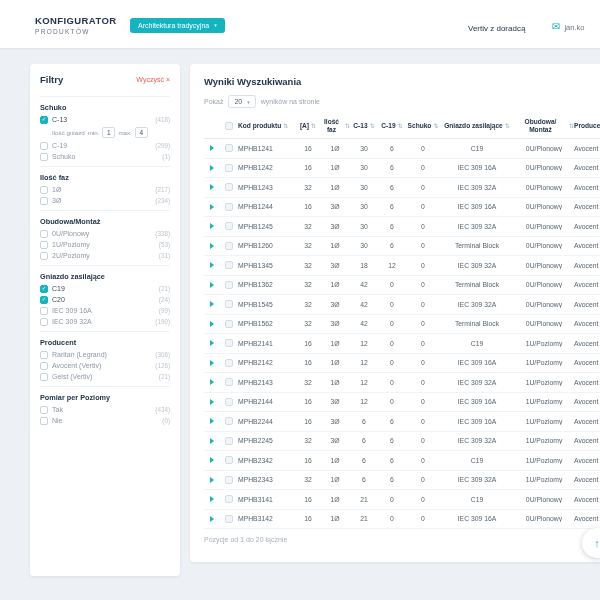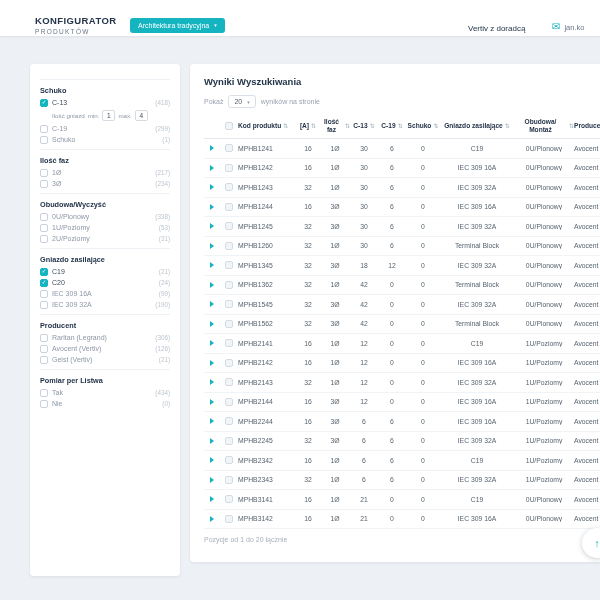--- a/index.html
+++ b/index.html
@@ -1,19 +1,19 @@
 <!DOCTYPE html>
 <html><head>
 <meta charset="utf-8">
 <style>
   *{margin:0;padding:0;box-sizing:border-box;font-family:"Liberation Sans","DejaVu Sans",sans-serif;}
   html,body{width:600px;height:600px;overflow:hidden;background:#edf0f4;position:relative;}
 
   
-  .topbar{position:absolute;top:0;left:0;width:600px;height:36px;background:#fff;box-shadow:0 1px 2px rgba(30,50,70,.07);}
+  .topbar{position:absolute;top:0;left:0;width:600px;height:48px;background:#fff;box-shadow:0 1px 2px rgba(30,50,70,.07);}
   .logo{position:absolute;left:35px;top:15px;}
   .logo .l1{font-size:9.5px;font-weight:bold;color:#24344a;letter-spacing:.4px;}
   .logo .l2{font-size:6.5px;color:#6b7685;letter-spacing:1.3px;margin-top:2px;}
   .mode-btn{position:absolute;left:130px;top:18px;background:#14b4c1;color:#fff;font-size:7px;padding:4px 8px;border-radius:3px;border:none;display:flex;gap:5px;align-items:center;cursor:pointer;}
   .mode-btn .chev{font-size:5px;line-height:1;}
   .contact{position:absolute;left:468px;top:24px;font-size:8px;color:#24344a;text-decoration:none;cursor:pointer;}
   .email{position:absolute;left:552px;top:22px;display:flex;align-items:center;gap:4px;font-size:7.5px;color:#6b7685;white-space:nowrap;}
   .email .env{color:#14b4c1;font-size:10px;line-height:1;}
 
   
@@ -68,20 +68,27 @@
     <span class="chev">▾</span>
   </button>
   <a class="contact">Vertiv z doradcą</a>
   <div class="email">
     <span class="env">✉</span>
     <span>jan.ko</span>
   </div>
 </div>
 
 <div class="sidebar">
+  <div class="f-top">
+    <div class="f-title">Filtry</div>
+    <div class="f-clear">
+      <span>Wyczyść</span>
+      <span>×</span>
+    </div>
+  </div>
   <div id="fsections">
       <div class="fsection">
         <div class="fheading">Schuko</div>
         <div class="fitem checked">
           <span class="cb">✓</span>
           <span class="lab">C-13</span>
           <span class="cnt">(418)</span>
         </div>
         <div class="frange">
           <span>Ilość gniazd</span>
@@ -108,21 +115,21 @@
           <span class="lab">1Ø</span>
           <span class="cnt">(217)</span>
         </div>
         <div class="fitem">
           <span class="cb"></span>
           <span class="lab">3Ø</span>
           <span class="cnt">(234)</span>
         </div>
       </div>
       <div class="fsection">
-        <div class="fheading">Obudowa/Wyczyść</div>
+        <div class="fheading">Obudowa/Montaż</div>
         <div class="fitem">
           <span class="cb"></span>
           <span class="lab">0U/Pionowy</span>
           <span class="cnt">(338)</span>
         </div>
         <div class="fitem">
           <span class="cb"></span>
           <span class="lab">1U/Poziomy</span>
           <span class="cnt">(53)</span>
         </div>
@@ -167,21 +174,21 @@
           <span class="lab">Avocent (Vertiv)</span>
           <span class="cnt">(126)</span>
         </div>
         <div class="fitem">
           <span class="cb"></span>
           <span class="lab">Geist (Vertiv)</span>
           <span class="cnt">(21)</span>
         </div>
       </div>
       <div class="fsection">
-        <div class="fheading">Pomiar per Listwa</div>
+        <div class="fheading">Pomiar per Poziomy</div>
         <div class="fitem">
           <span class="cb"></span>
           <span class="lab">Tak</span>
           <span class="cnt">(434)</span>
         </div>
         <div class="fitem">
           <span class="cb"></span>
           <span class="lab">Nie</span>
           <span class="cnt">(0)</span>
         </div>

